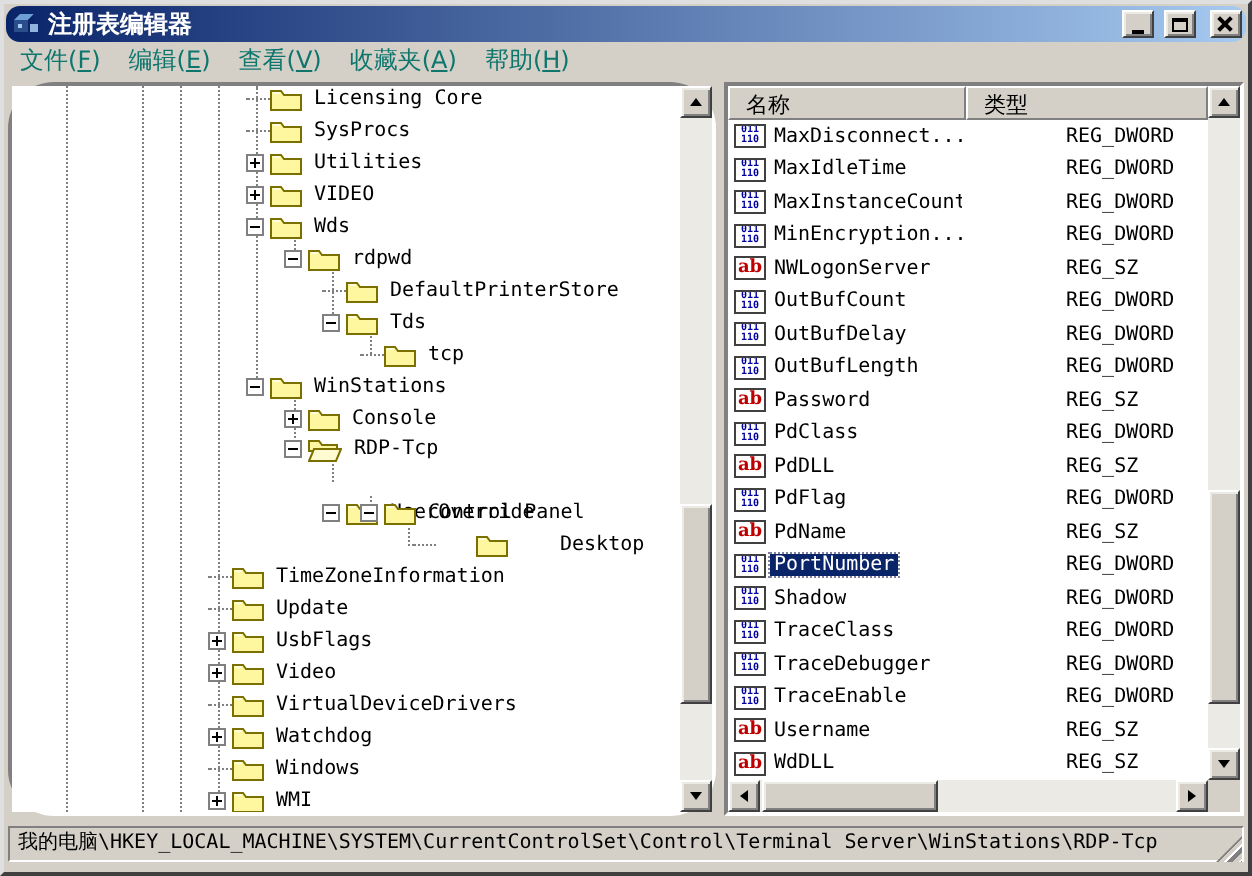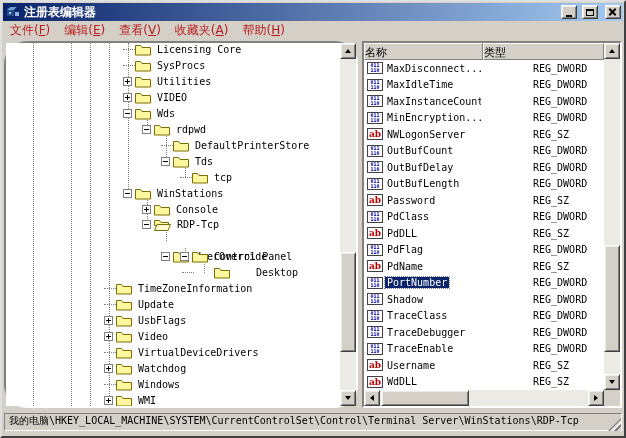--- a/index.html
+++ b/index.html
@@ -2,34 +2,34 @@
 <html style="--selection: #0A246A; --titlebar_start: #0A246A; --titlebar_end: #A6CAF0; --folder: #FFF6A0;"><head>
 <meta charset="utf-8">
 <style>
   html,body{margin:0;padding:0;}
   body{width:626px;height:438px;position:relative;font-family:"DejaVu Sans",sans-serif;background:#D4D0C8;}
   .window{position:absolute;inset:0;box-sizing:border-box;border:2px solid;border-color:#DFDFDF #404040 #404040 #DFDFDF;background:#D4D0C8;overflow:hidden;}
 
   
   .titlebar{position:absolute;top:1px;left:1px;right:1px;height:18px;
     background:linear-gradient(to right,var(--titlebar_start,#0A246A),var(--titlebar_end,#A6CAF0));
-    display:flex;align-items:center;padding:0 2px;gap:3px;}
+    display:flex;align-items:center;padding:0 2px;gap:3px;border-radius:7px;}
   .title-text{flex:1;color:#fff;font-weight:bold;font-size:12px;line-height:18px;white-space:nowrap;overflow:hidden;}
   .tb{width:16px;height:14px;box-sizing:border-box;background:#D4D0C8;border:1px solid;border-color:#FFF #404040 #404040 #FFF;
     box-shadow:inset 1px 1px 0 #ECEAE5,inset -1px -1px 0 #808080;display:flex;align-items:center;justify-content:center;margin-left:2px;flex:none;}
   .tb.close{margin-left:4px;}
   .g-min{width:6px;height:2px;background:#000;margin-top:7px;}
   .g-max{width:8px;height:7px;box-sizing:border-box;border:1px solid #000;border-top-width:2px;}
   .g-close{position:relative;width:8px;height:8px;}
   .g-close::before,.g-close::after{content:"";position:absolute;left:-1px;top:3px;width:9px;height:2px;background:#000;}
   .g-close::before{transform:rotate(45deg);}
   .g-close::after{transform:rotate(-45deg);}
 
   
-  .menubar{position:absolute;top:19px;left:1px;right:1px;height:19px;display:flex;align-items:center;font-size:12px;color:#b91c1c;}
+  .menubar{position:absolute;top:19px;left:1px;right:1px;height:19px;display:flex;align-items:center;font-size:12px;color:#0f766e;}
   .menu-item{padding:2px 7px 3px 7px;white-space:nowrap;}
 
   
   .pane{position:absolute;top:39px;height:367px;box-sizing:border-box;background:#fff;
     border:2px solid;border-color:#808080 #FFF #FFF #808080;}
   .pane-left{left:2px;width:354px;border-radius:23px;}
   .pane-right{left:360px;width:260px;}
 
   
   .tree{position:absolute;left:0;top:0;width:334px;height:363px;overflow:hidden;background:#fff;}
@@ -54,21 +54,21 @@
   .sb-btn{width:16px;height:16px;display:flex;align-items:center;justify-content:center;}
   .t-up{width:0;height:0;border-left:3px solid transparent;border-right:3px solid transparent;border-bottom:4px solid #000;}
   .t-down{width:0;height:0;border-left:3px solid transparent;border-right:3px solid transparent;border-top:4px solid #000;}
   .t-left{width:0;height:0;border-top:3px solid transparent;border-bottom:3px solid transparent;border-right:4px solid #000;}
   .t-right{width:0;height:0;border-top:3px solid transparent;border-bottom:3px solid transparent;border-left:4px solid #000;}
   .corner{position:absolute;right:0;bottom:0;width:16px;height:16px;background:#D4D0C8;}
 
   
   .lheader{position:absolute;left:0;top:0;width:240px;height:17px;display:flex;}
   .hcell{box-sizing:border-box;height:17px;background:#D4D0C8;border:1px solid;border-color:#FFF #808080 #808080 #FFF;
-    font-size:11px;padding:1px 0;white-space:nowrap;overflow:hidden;}
+    font-size:11px;padding:1px 8px;white-space:nowrap;overflow:hidden;}
   .hcell.c-name{width:119px;flex:none;}
   .hcell.c-type{flex:1;}
   .vlist{position:absolute;left:0;top:17px;width:240px;height:330px;overflow:hidden;background:#fff;}
   .vrow{height:16.5px;display:flex;align-items:center;padding-left:3px;position:relative;}
   .vicon{width:16px;height:12px;flex:none;box-sizing:border-box;border:1px solid #404040;background:#fff;
     display:flex;flex-direction:column;align-items:center;justify-content:center;overflow:hidden;}
   .vicon.dword{color:#0000A0;font:bold 5px/5px "DejaVu Sans Mono",monospace;}
   .vicon.dword::before{content:"011";display:block;}
   .vicon.dword::after{content:"110";display:block;}
   .vicon.sz::before{content:"ab";color:#C00000;font:bold 9px/10px "DejaVu Serif",serif;}
@@ -293,21 +293,21 @@
 
     <span class="ficon">
       <svg class="f-closed" width="16" height="13" viewBox="0 0 16 13">
         <path d="M0.5 2.5 h5 l1.5 2 h8.5 v7.5 h-15 z" fill="#FFF6A0" stroke="#7B6F00"></path>
         <path d="M1.5 3.5 h3.5" stroke="#FFFDE0"></path>
       </svg>
 
     </span>
     <span class="tlabel">Control Panel</span>
   </div>
-        <div class="trow" style="left: 176px; top: 221px; gap: 20px;">
+        <div class="trow" style="left: 200px; top: 221px; gap: 20px;">
 
     <span class="hline"></span>
     <span class="ficon">
       <svg class="f-closed" width="16" height="13" viewBox="0 0 16 13">
         <path d="M0.5 2.5 h5 l1.5 2 h8.5 v7.5 h-15 z" fill="#FFF6A0" stroke="#7B6F00"></path>
         <path d="M1.5 3.5 h3.5" stroke="#FFFDE0"></path>
       </svg>
 
     </span>
     <span class="tlabel">Desktop</span>

